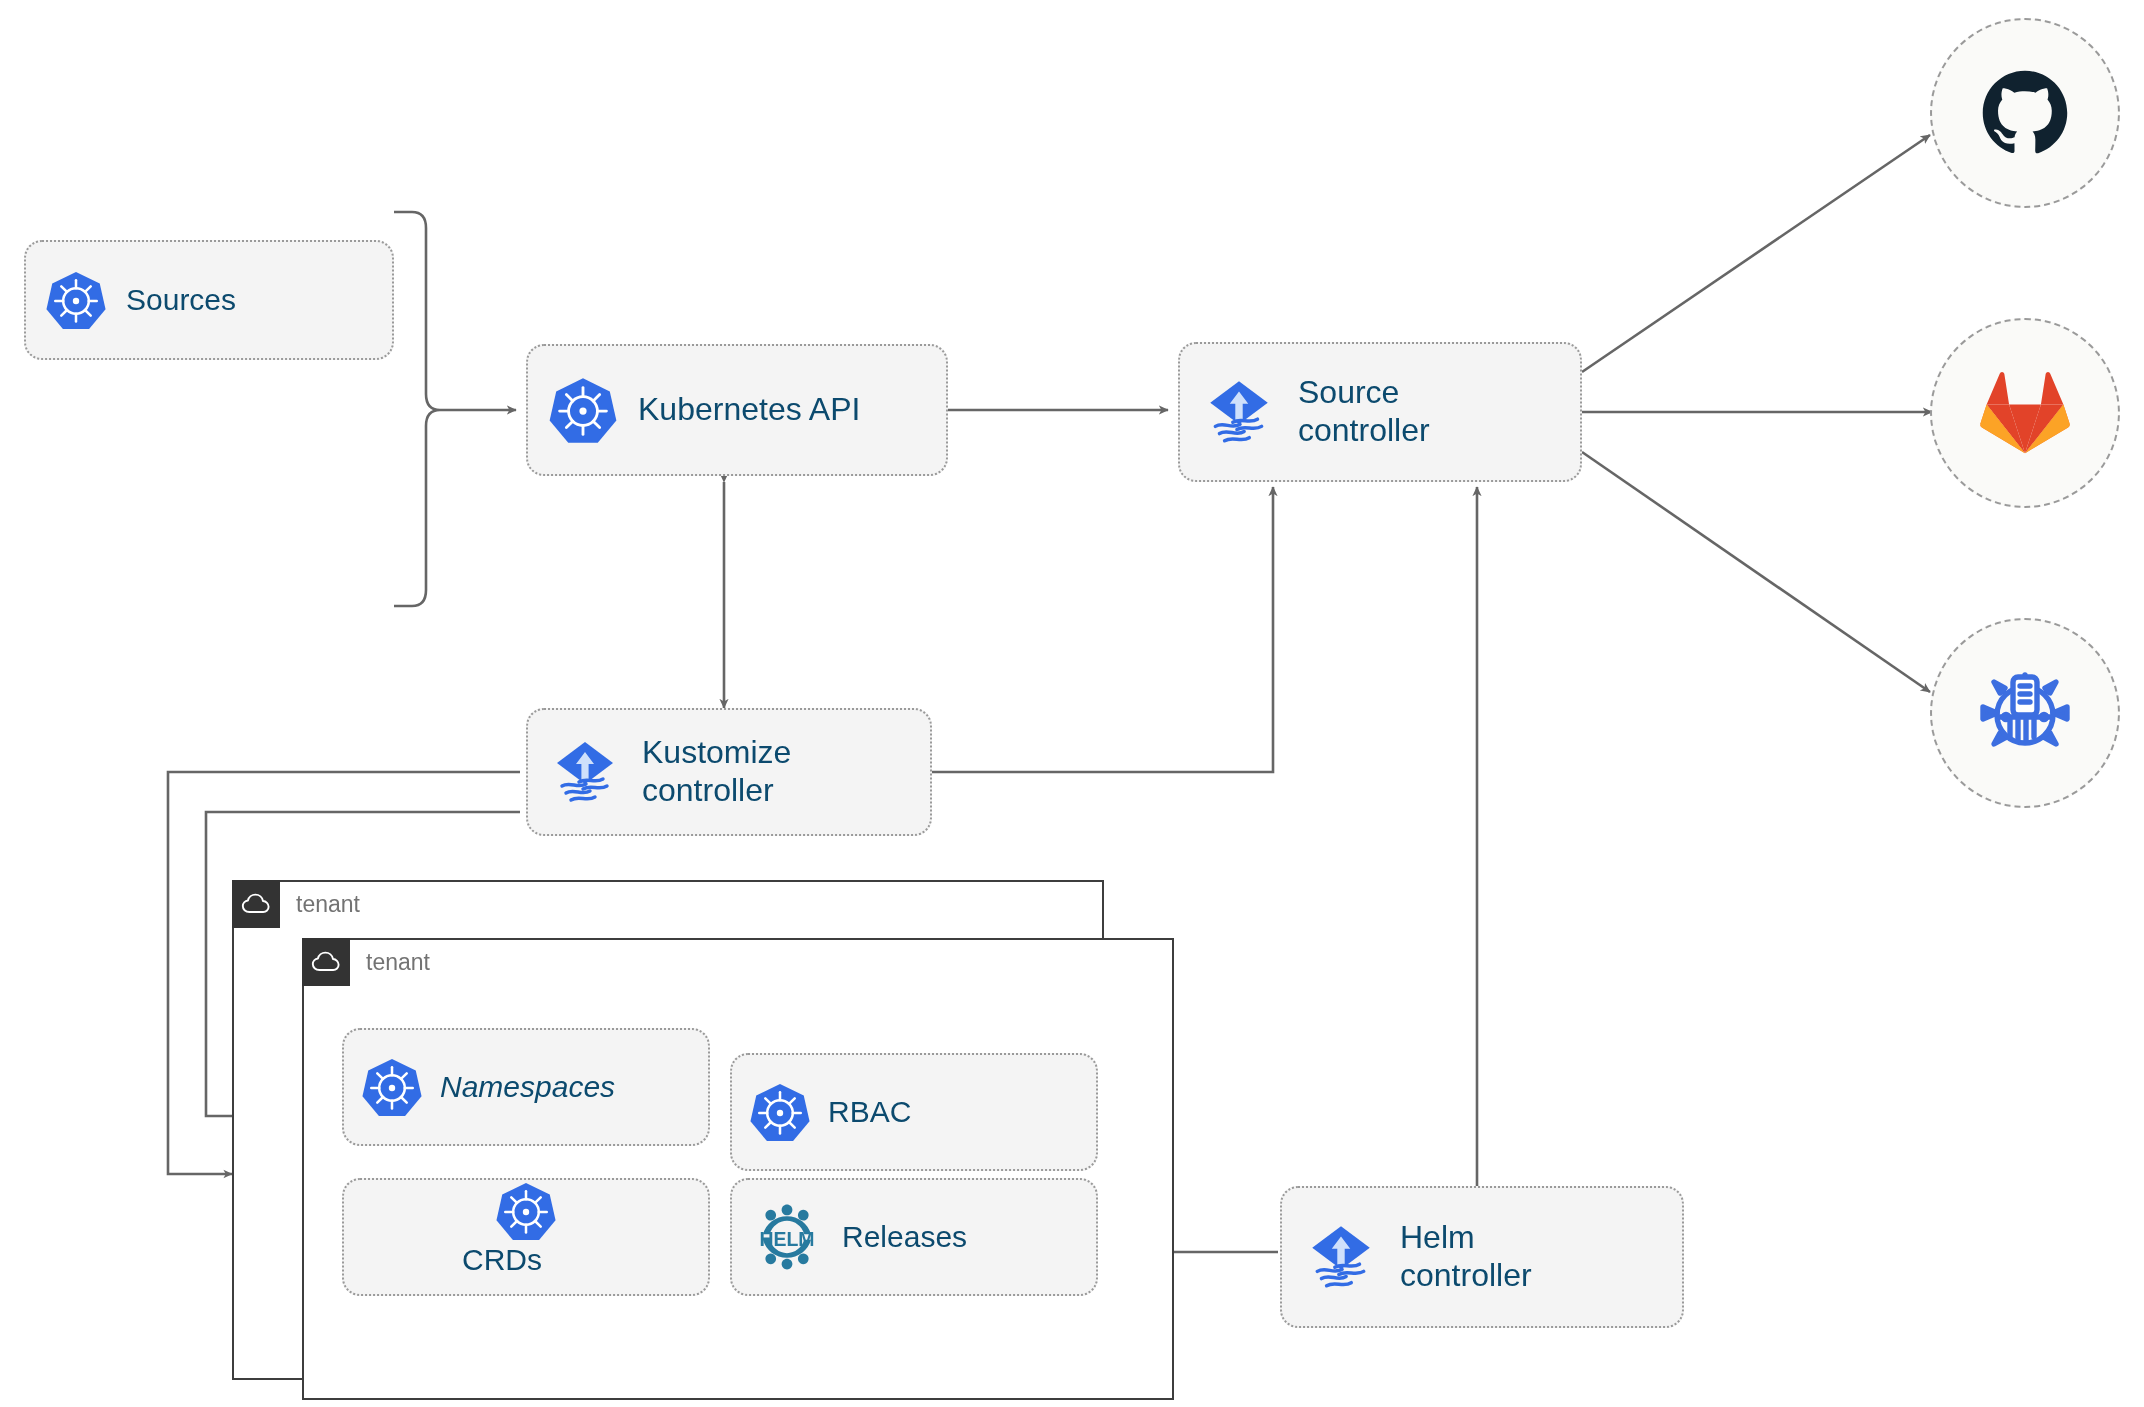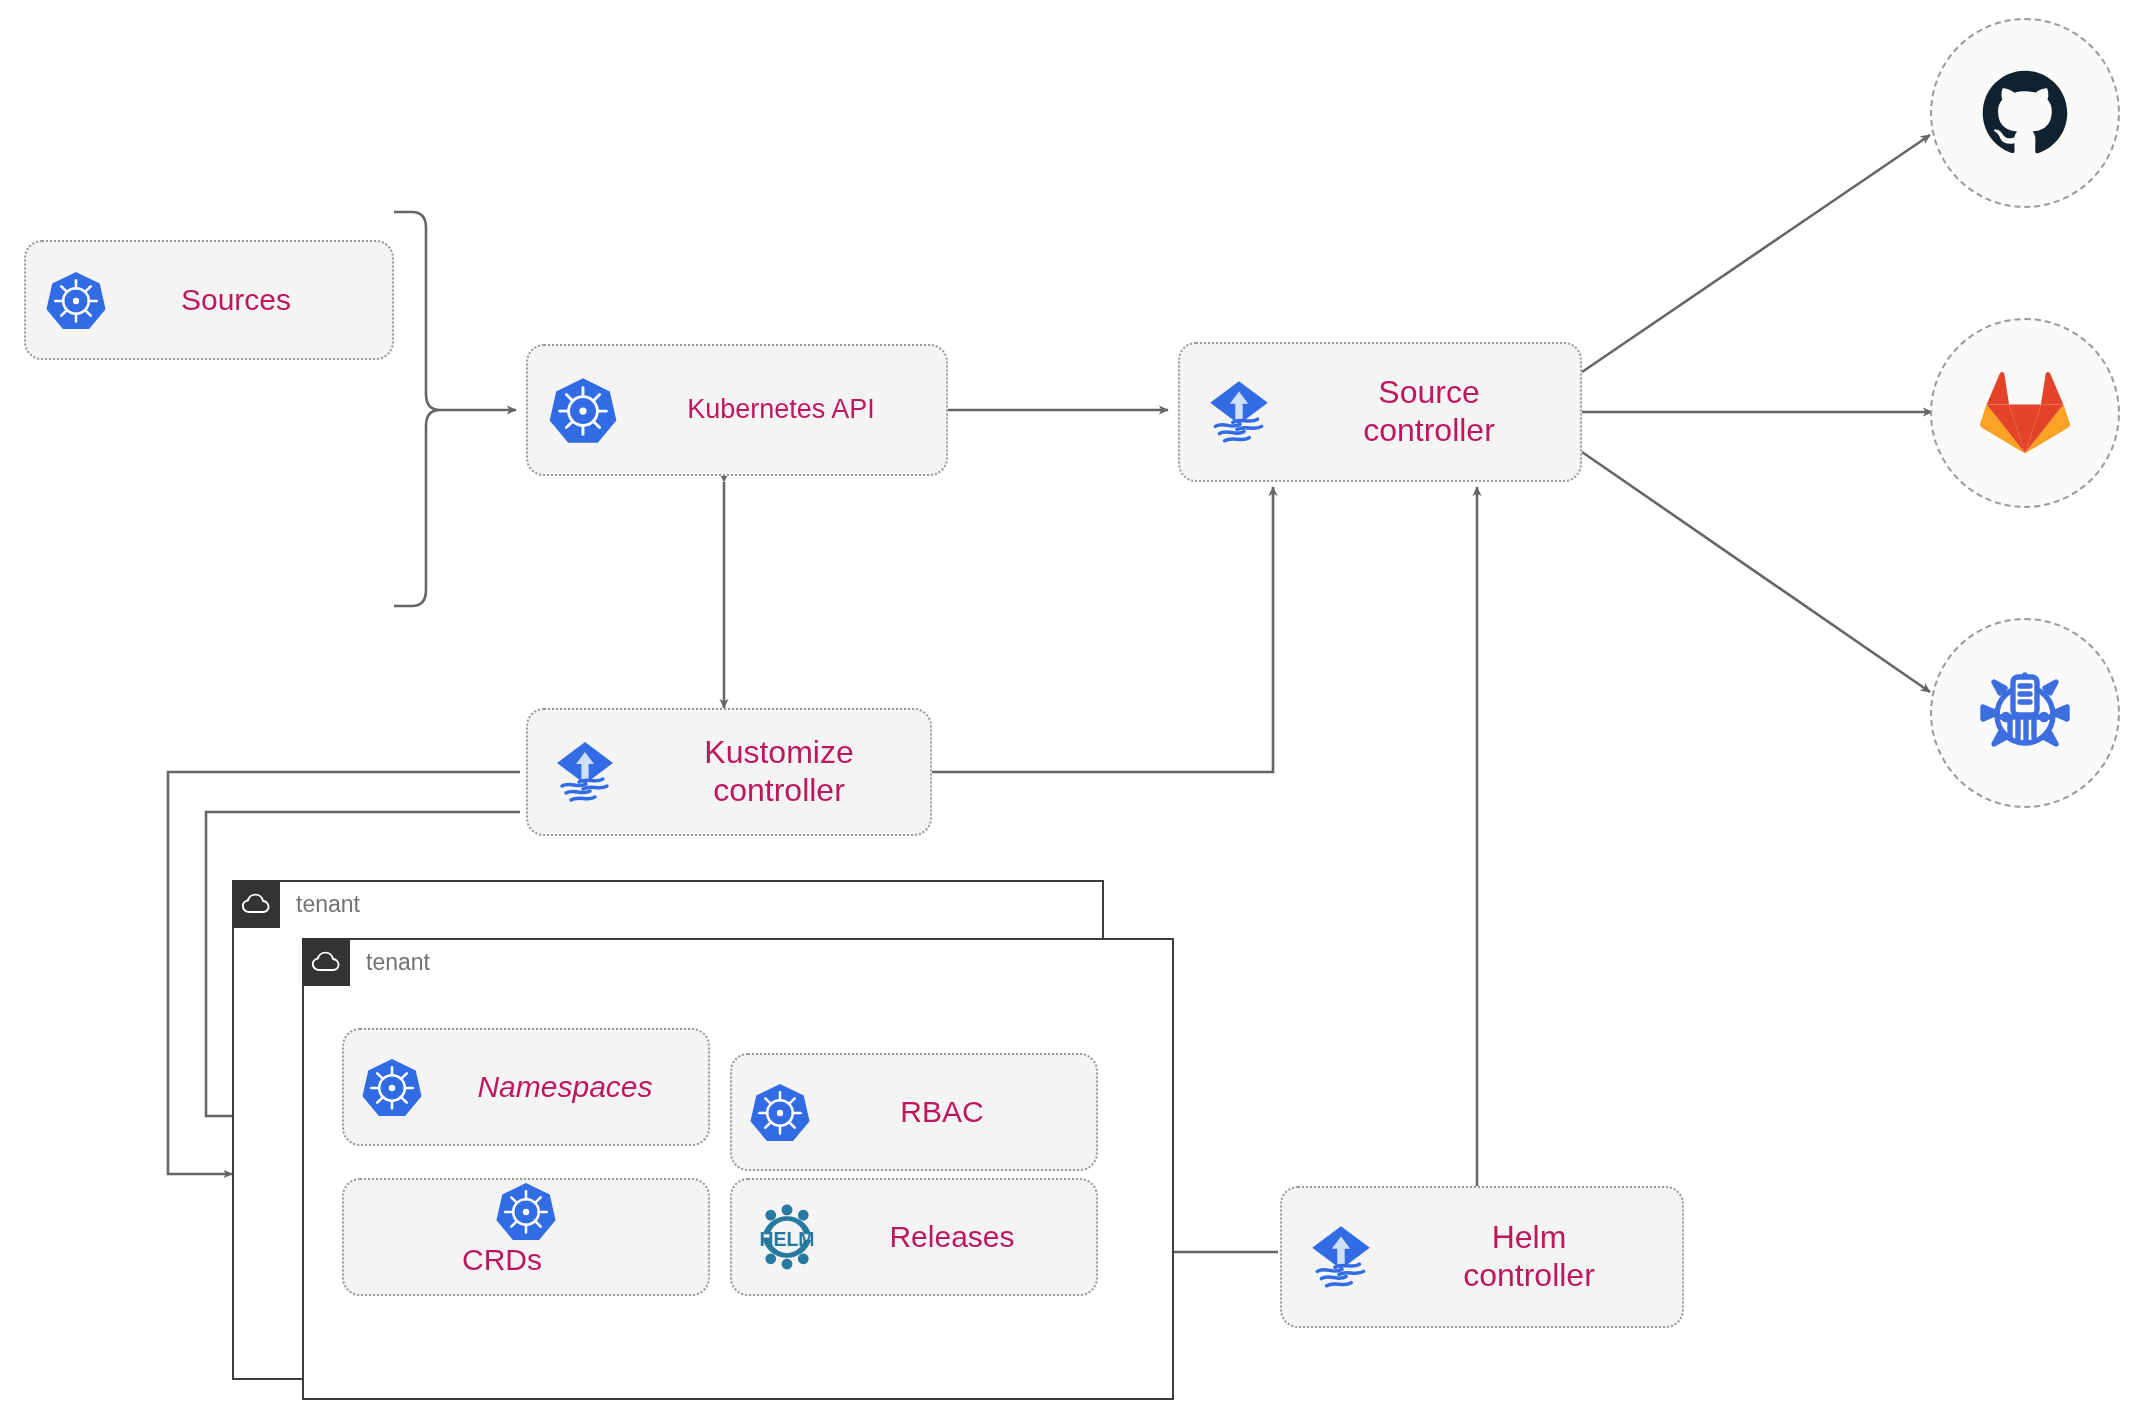--- a/index.html
+++ b/index.html
@@ -13,21 +13,21 @@
     background:#f4f4f4;
     border:2px dotted #9a9a9a;
     border-radius:18px;
     box-sizing:border-box;
     display:flex;
     align-items:center;
     z-index:3;
   }
   .card .ico{flex:0 0 auto;display:flex;align-items:center;justify-content:center;}
   .card .lbl{
-    flex:1 1 auto;text-align:center;color:#be185d;
+    flex:1 1 auto;text-align:left;color:#0c4a6e;
     line-height:1.18;white-space:pre-line;
   }
 
   
   .tenant{
     position:absolute;
     background:#ffffff;
     border:2px solid #3d3d3d;
     box-sizing:border-box;
   }
@@ -155,21 +155,21 @@
             <path d="M32,46.2 L32,54.3"></path>
           <path d="M45.2,33 L53.4,33"></path>
             <path d="M18.8,33 L10.6,33"></path>
           <path d="M41.3,23.7 L47.2,17.9"></path>
             <path d="M22.7,42.3 L16.8,48.1"></path>
           <path d="M41.3,42.3 L47.2,48.1"></path>
             <path d="M22.7,23.7 L16.8,17.9"></path>
         </g>
       </svg>
     </div>
-    <div class="lbl" style="font-size:27px;padding-right:22px;">Kubernetes API</div>
+    <div class="lbl" style="font-size:32px;padding-right:22px;">Kubernetes API</div>
   </div>
 
   <div class="card" style="left:1178px;top:342px;width:404px;height:140px;">
     <div class="ico" style="width:118px;">
       <svg width="74" height="74" viewBox="0 0 72 72">
         <polygon points="36,6 64,27 36,48 8,27" fill="#326CE5"></polygon>
         <path d="M36,16 L45,28 L39.6,28 L39.6,44 L32.4,44 L32.4,28 L27,28 Z" fill="#cfe0fb"></path>
         <g stroke="#326CE5" stroke-width="3.4" fill="none" stroke-linecap="round">
           <path d="M13,50 C21,45 29,53 37,48"></path>
           <path d="M17,57 C25,52 33,60 41,55"></path>

